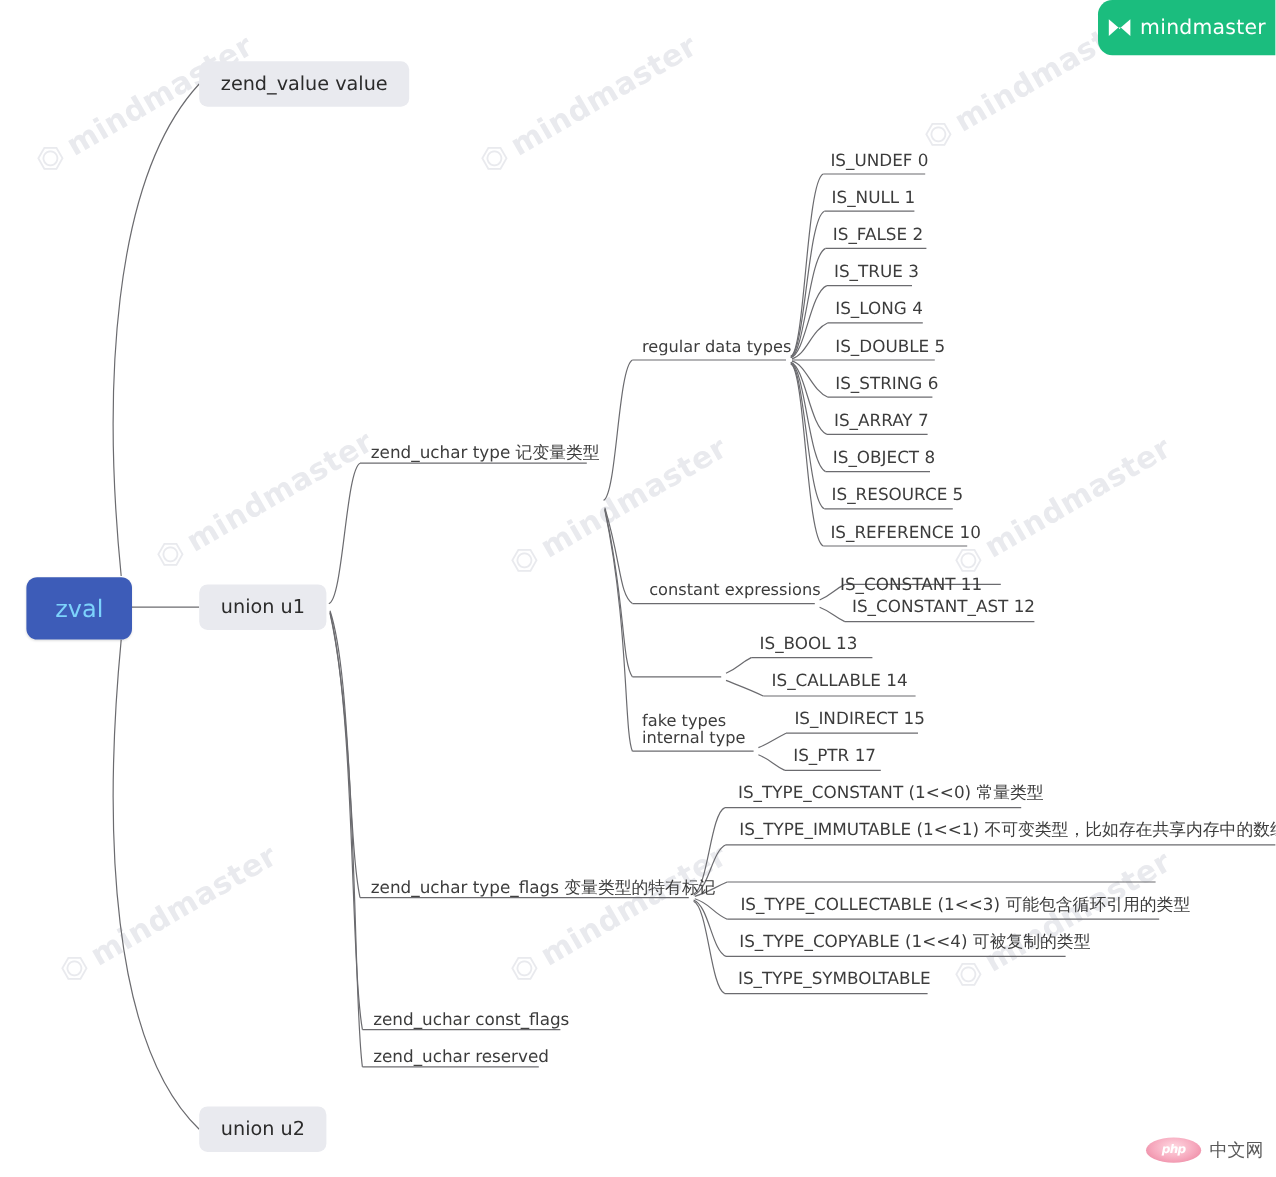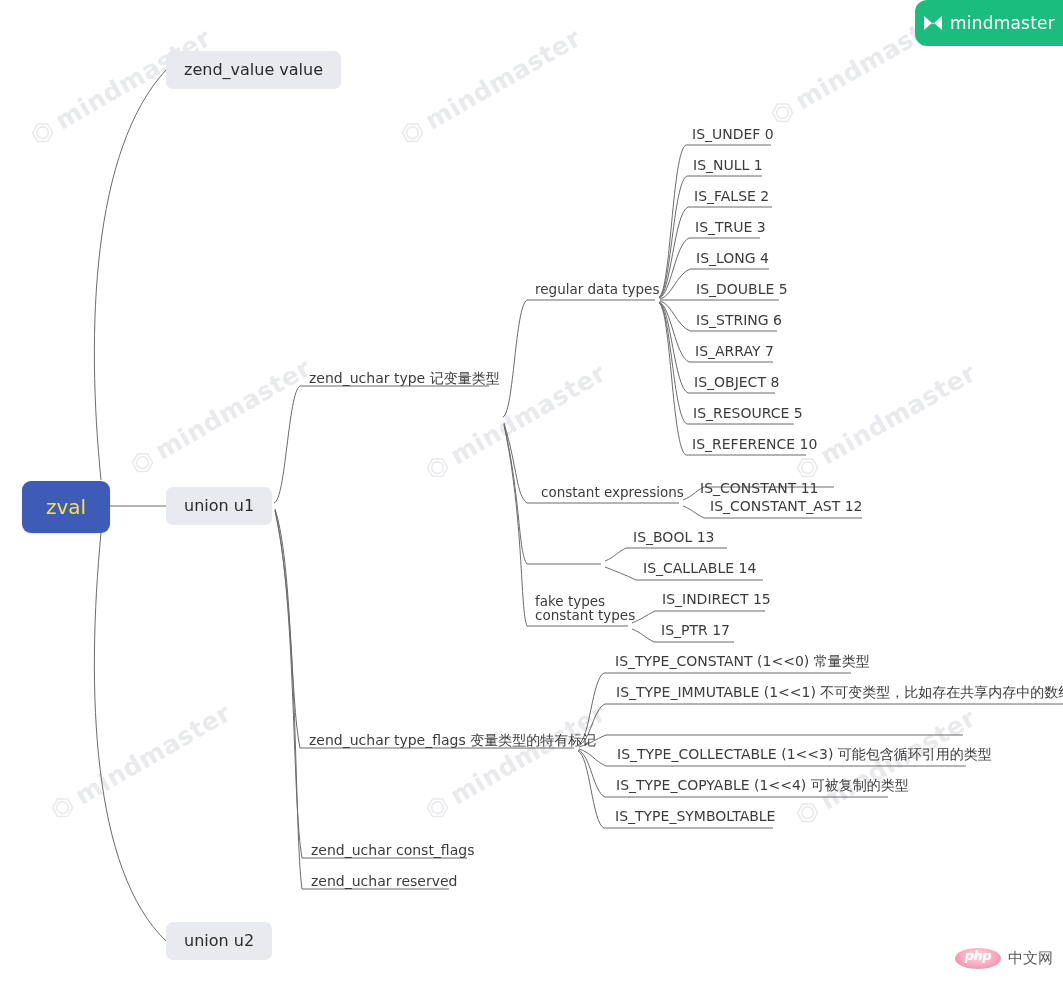--- a/index.html
+++ b/index.html
@@ -21,21 +21,21 @@
 
   
   svg.links{position:absolute;left:0;top:0;width:1063px;height:981px;
             z-index:2;overflow:visible;}
   svg.links path{fill:none;stroke:#6b6b6f;stroke-width:1;}
 
   
   .node{position:absolute;z-index:3;white-space:nowrap;}
 
   .root{
-    background:#3d5cb8;color:#fde047;border-radius:9px;
+    background:#3d5cb8;color:#7dd3fc;border-radius:9px;
     font-size:20px;padding:16px 24px;line-height:1;
     box-shadow:0 1px 2px rgba(0,0,0,.12);
   }
   .lvl1{
     background:#e9eaef;color:#2b2b2b;border-radius:7px;
     font-size:16px;padding:11px 18px;line-height:1;
   }
   .plain{
     color:#3c3c3c;font-size:14px;line-height:1;
     padding:0 4px 4px 4px;
@@ -52,22 +52,22 @@
     color:#ffffff;font-size:17px;letter-spacing:.2px;
   }
   .brand .bm{display:inline-block;width:20px;height:16px;}
 
   
   .phpmark{position:absolute;right:10px;bottom:12px;z-index:6;
            display:flex;align-items:center;gap:7px;}
   .phpmark .ell{
     width:46px;height:21px;border-radius:50%;
     background:radial-gradient(ellipse at 50% 38%,#ffd9e2 0%,#f6a8bd 55%,#e87d99 100%);
-    display:flex;justify-content:center;
-    color:#ffffff;font-size:13px;font-style:italic;font-weight:bold;
+    display:flex;align-items:center;justify-content:center;
+    color:#ffffff;font-size:10px;font-style:italic;font-weight:bold;
     letter-spacing:-.5px;
   }
   .phpmark .cn{color:#5a5a5a;font-size:15px;}
 </style>
 </head>
 <body>
 
 <div id="canvas">
 
   <div class="wm-layer">
@@ -221,21 +221,21 @@
   <div class="node plain sm" style="left:531px;top:283px;">
     <span>regular data types</span>
   </div>
   <div class="node plain sm" style="left:537px;top:486px;">
     <span>constant expressions</span>
   </div>
   <div class="node plain sm" style="left:531px;top:547px;margin-top:48px;">
     <span>fake types</span>
   </div>
   <div class="node plain sm" style="left:531px;top:609px;">
-    <span>constant types</span>
+    <span>internal type</span>
   </div>
 
   <div class="node plain" style="left:688px;top:127px;"><span>IS_UNDEF 0</span></div>
   <div class="node plain" style="left:689px;top:158px;"><span>IS_NULL 1</span></div>
   <div class="node plain" style="left:690px;top:189px;"><span>IS_FALSE 2</span></div>
   <div class="node plain" style="left:691px;top:220px;"><span>IS_TRUE 3</span></div>
   <div class="node plain" style="left:692px;top:251px;"><span>IS_LONG 4</span></div>
   <div class="node plain" style="left:692px;top:282px;"><span>IS_DOUBLE 5</span></div>
   <div class="node plain" style="left:692px;top:313px;"><span>IS_STRING 6</span></div>
   <div class="node plain" style="left:691px;top:344px;"><span>IS_ARRAY 7</span></div>

